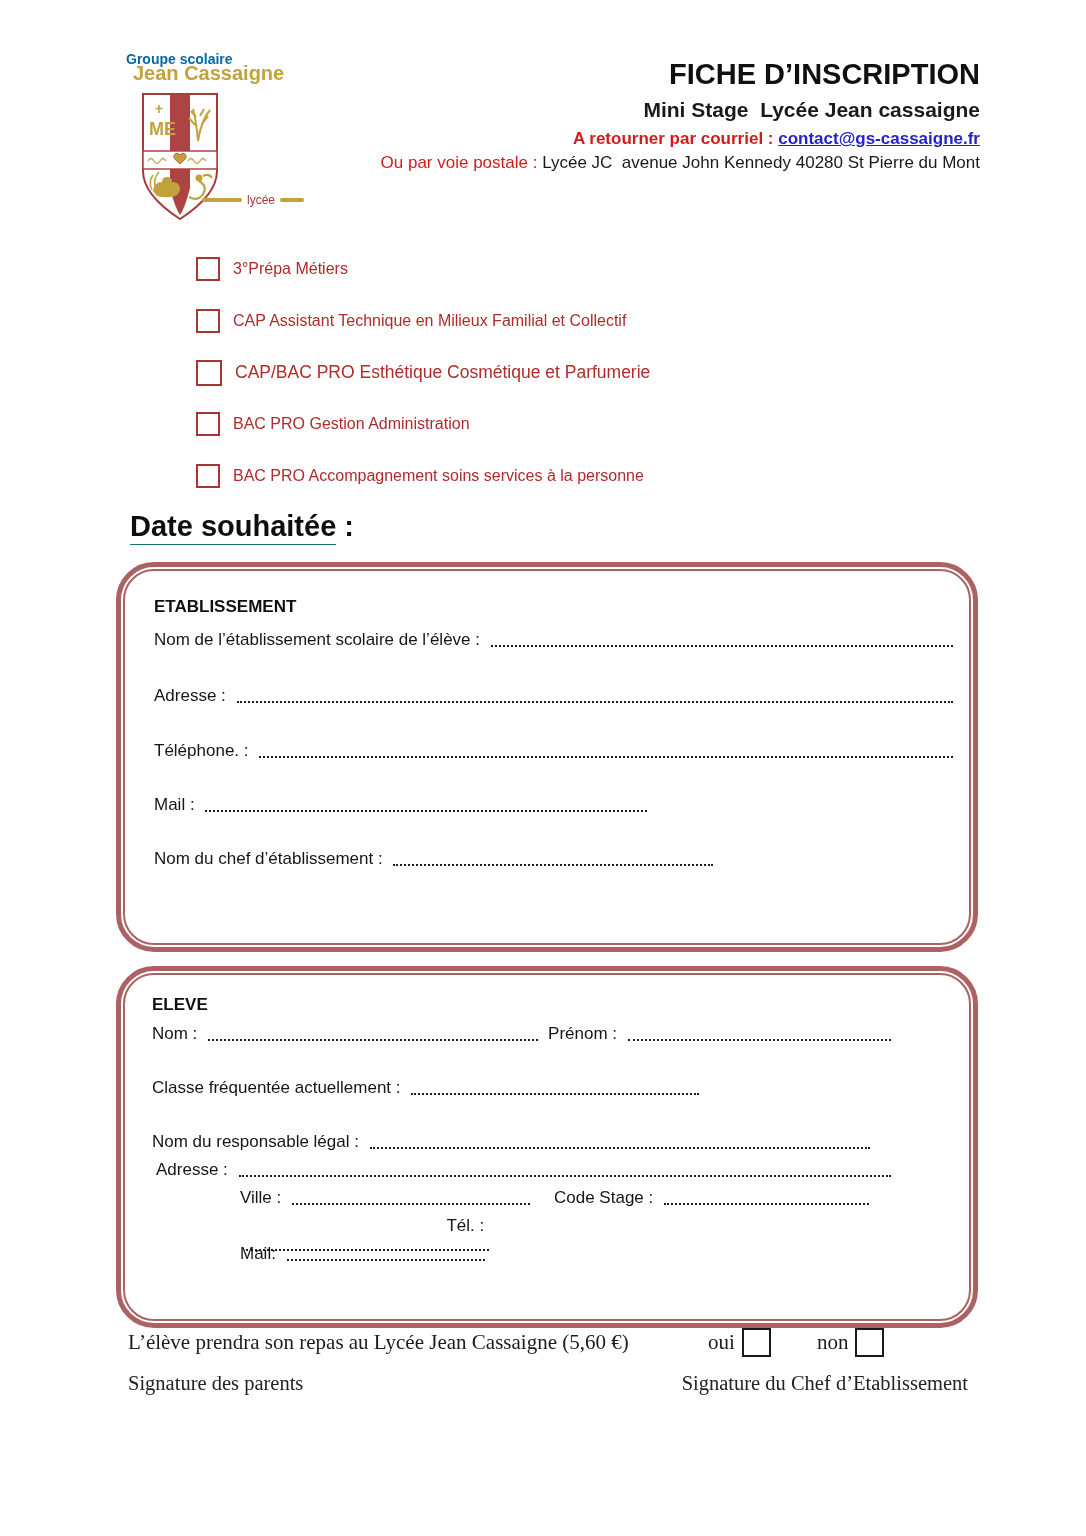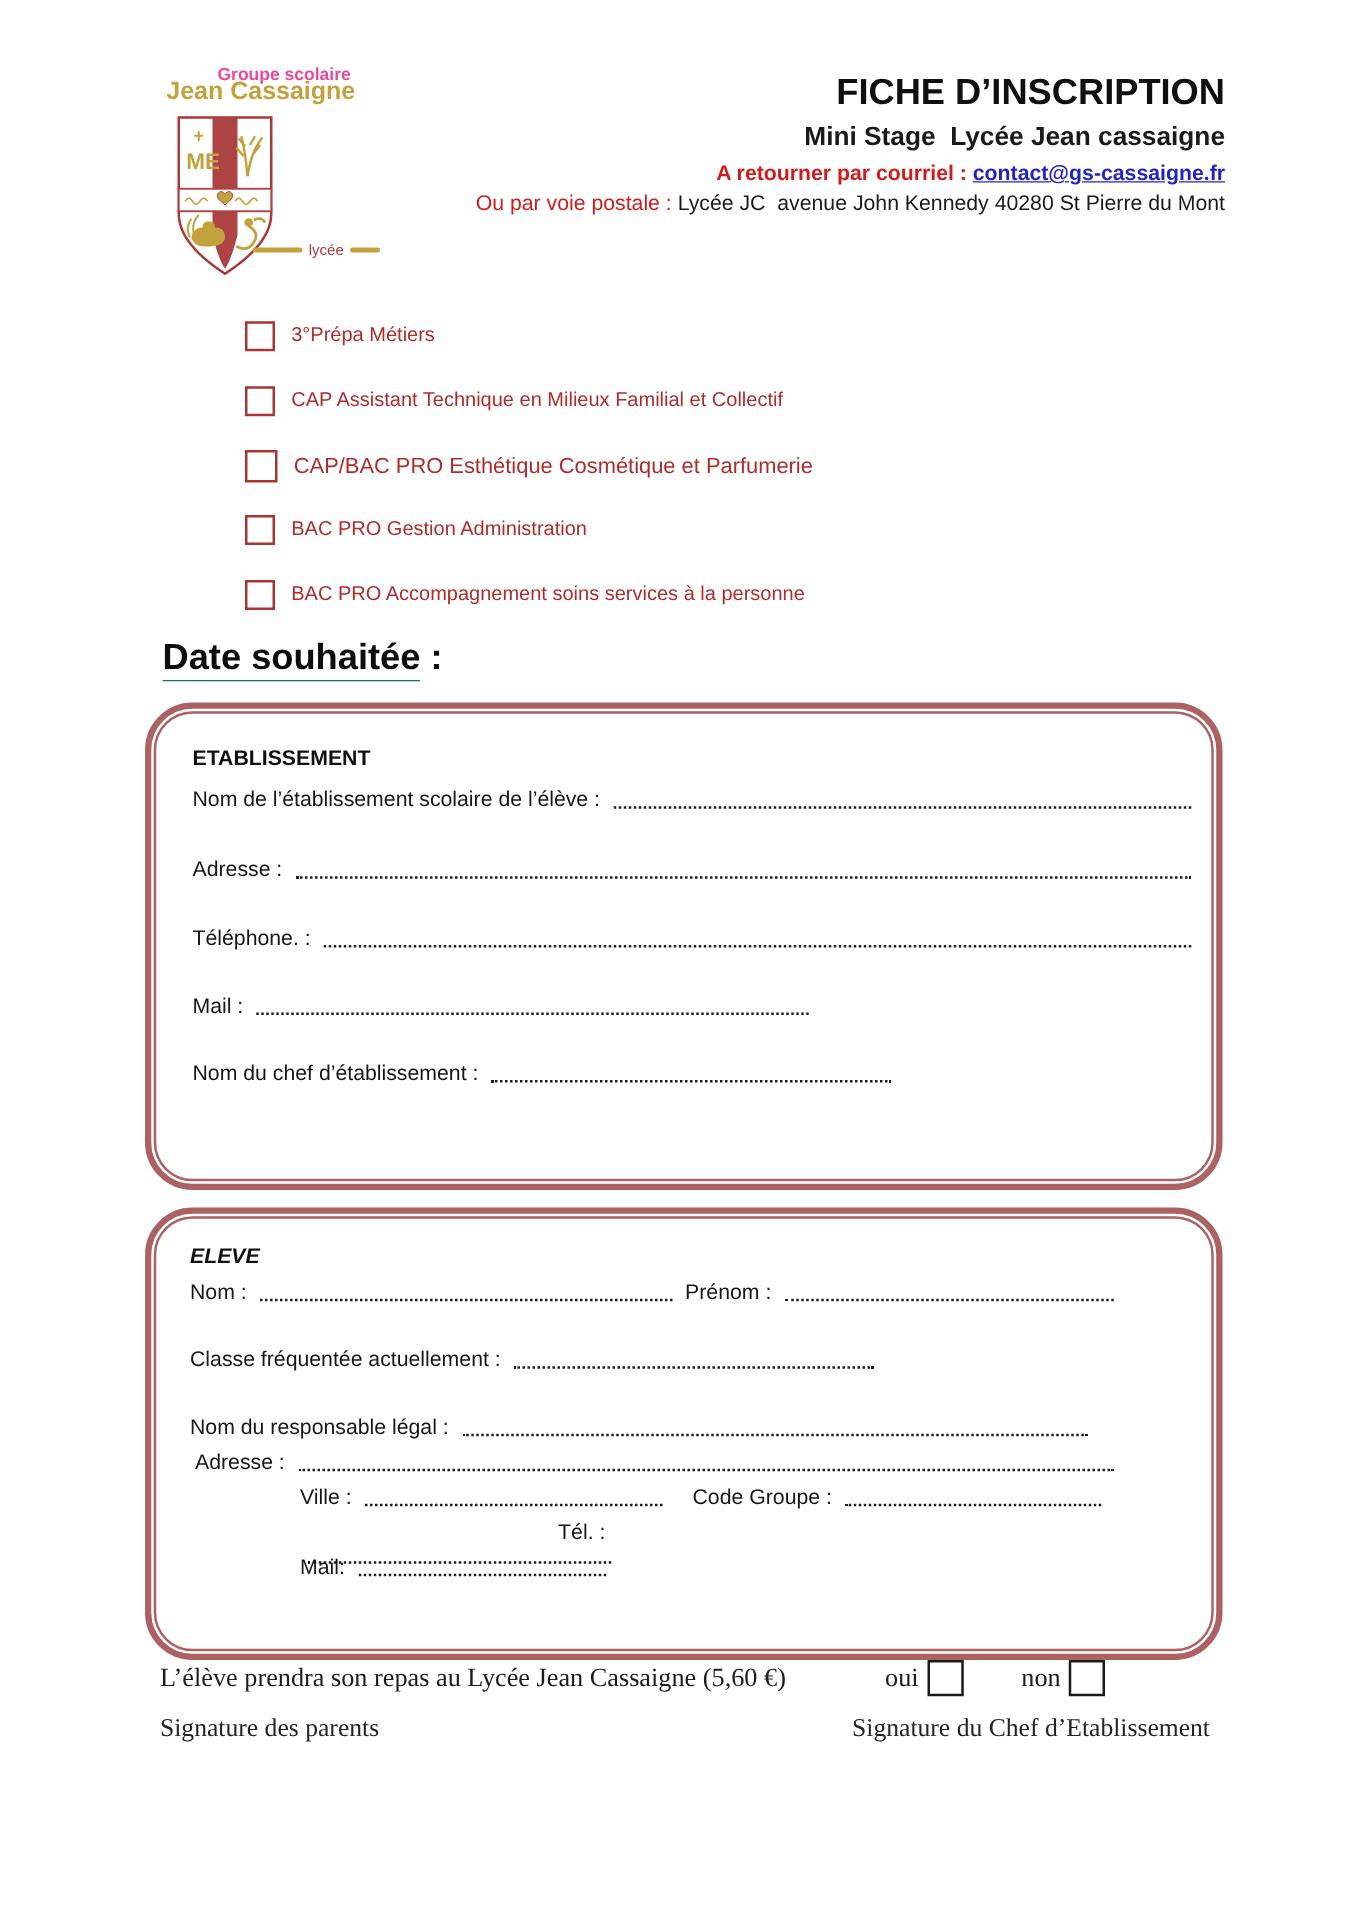--- a/index.html
+++ b/index.html
@@ -3,21 +3,21 @@
 <meta charset="utf-8">
 <style>
   html,body { margin:0; padding:0; background:#ffffff; }
   .page {
     position:relative; width:1086px; height:1536px; margin:0 auto;
     background:#ffffff; overflow:hidden;
     font-family:"Liberation Sans", sans-serif; color:#1a1a1a;
   }
   
   .logo { position:absolute; left:126px; top:52px; width:200px; }
-  .logo-group { font-size:14px; font-weight:bold; color:#ec4899; line-height:1;margin-left:48px; }
+  .logo-group { font-size:14px; font-weight:bold; color:#0369a1; line-height:1; }
   .logo-name  { font-size:20px; font-weight:bold; color:#c3a23e; line-height:1; margin:-3px 0 0 7px; }
   .crest { display:block; margin:8px 0 0 12px; }
   .lycee-row { position:absolute; left:202px; top:194px; display:flex; align-items:center; gap:5px; }
   .gold-dash { height:4px; background:#c3a23e; border-radius:2px; }
   .gold-dash.long { width:40px; } .gold-dash.short { width:24px; }
   .lycee-word { color:#a93939; font-weight:normal; font-size:12px; line-height:1; }
   
   .header-block { position:absolute; left:300px; top:58px; width:680px; text-align:right; }
   .title { font-size:29px; font-weight:bold; color:#101010; line-height:1.15; }
   .subtitle { font-size:21px; font-weight:bold; margin-top:7px; white-space:pre-wrap; }
@@ -50,21 +50,21 @@
   .dots { border-bottom:2.4px dotted #1c1c1c; height:13px; margin:0 0 3px 6px; flex:0 0 auto; }
   .dots.flex { flex:1 1 auto; }
   
   #et-title   { left:33px; top:30px; }
   #et-nom     { left:33px; right:20px; top:62px; }
   #et-adresse { left:33px; right:20px; top:118px; }
   #et-tel     { left:33px; right:20px; top:173px; }
   #et-mail    { left:33px; top:227px; }
   #et-chef    { left:33px; top:281px; }
   
-  #el-title  { left:31px; top:24px;font-style:italic; }
+  #el-title  { left:31px; top:24px; }
   #el-nomprenom { left:31px; top:52px; }
   #el-classe { left:31px; top:106px;align-items:flex-end; }
   #el-resp   { left:31px; top:160px; }
   #el-adr    { left:35px; top:188px; }
   #el-ville  { left:119px; top:216px; }
   #el-tel    { left:119px; top:244px;flex-direction:column; }
   #el-mail   { left:119px; top:272px; }
   
   .repas-row { position:absolute; left:128px; top:1328px; width:830px; height:32px;
                font-family:"Liberation Serif", serif; font-size:21px; color:#1c1c1c; }
@@ -184,21 +184,21 @@
       <span class="lbl">Nom du responsable légal : </span>
       <span class="dots" style="width:500px"></span>
     </div>
     <div class="frow" id="el-adr">
       <span class="lbl">Adresse : </span>
       <span class="dots" style="width:652px"></span>
     </div>
     <div class="frow" id="el-ville">
       <span class="lbl">Ville : </span>
       <span class="dots" style="width:238px"></span>
-      <span class="lbl" style="margin-left:24px">Code Groupe : </span>
+      <span class="lbl" style="margin-left:24px">Code Stage : </span>
       <span class="dots" style="width:205px"></span>
     </div>
     <div class="frow" id="el-tel">
       <span class="lbl">Tél. : </span>
       <span class="dots" style="width:243px"></span>
     </div>
     <div class="frow" id="el-mail">
       <span class="lbl">Mail: </span>
       <span class="dots" style="width:198px"></span>
     </div>

